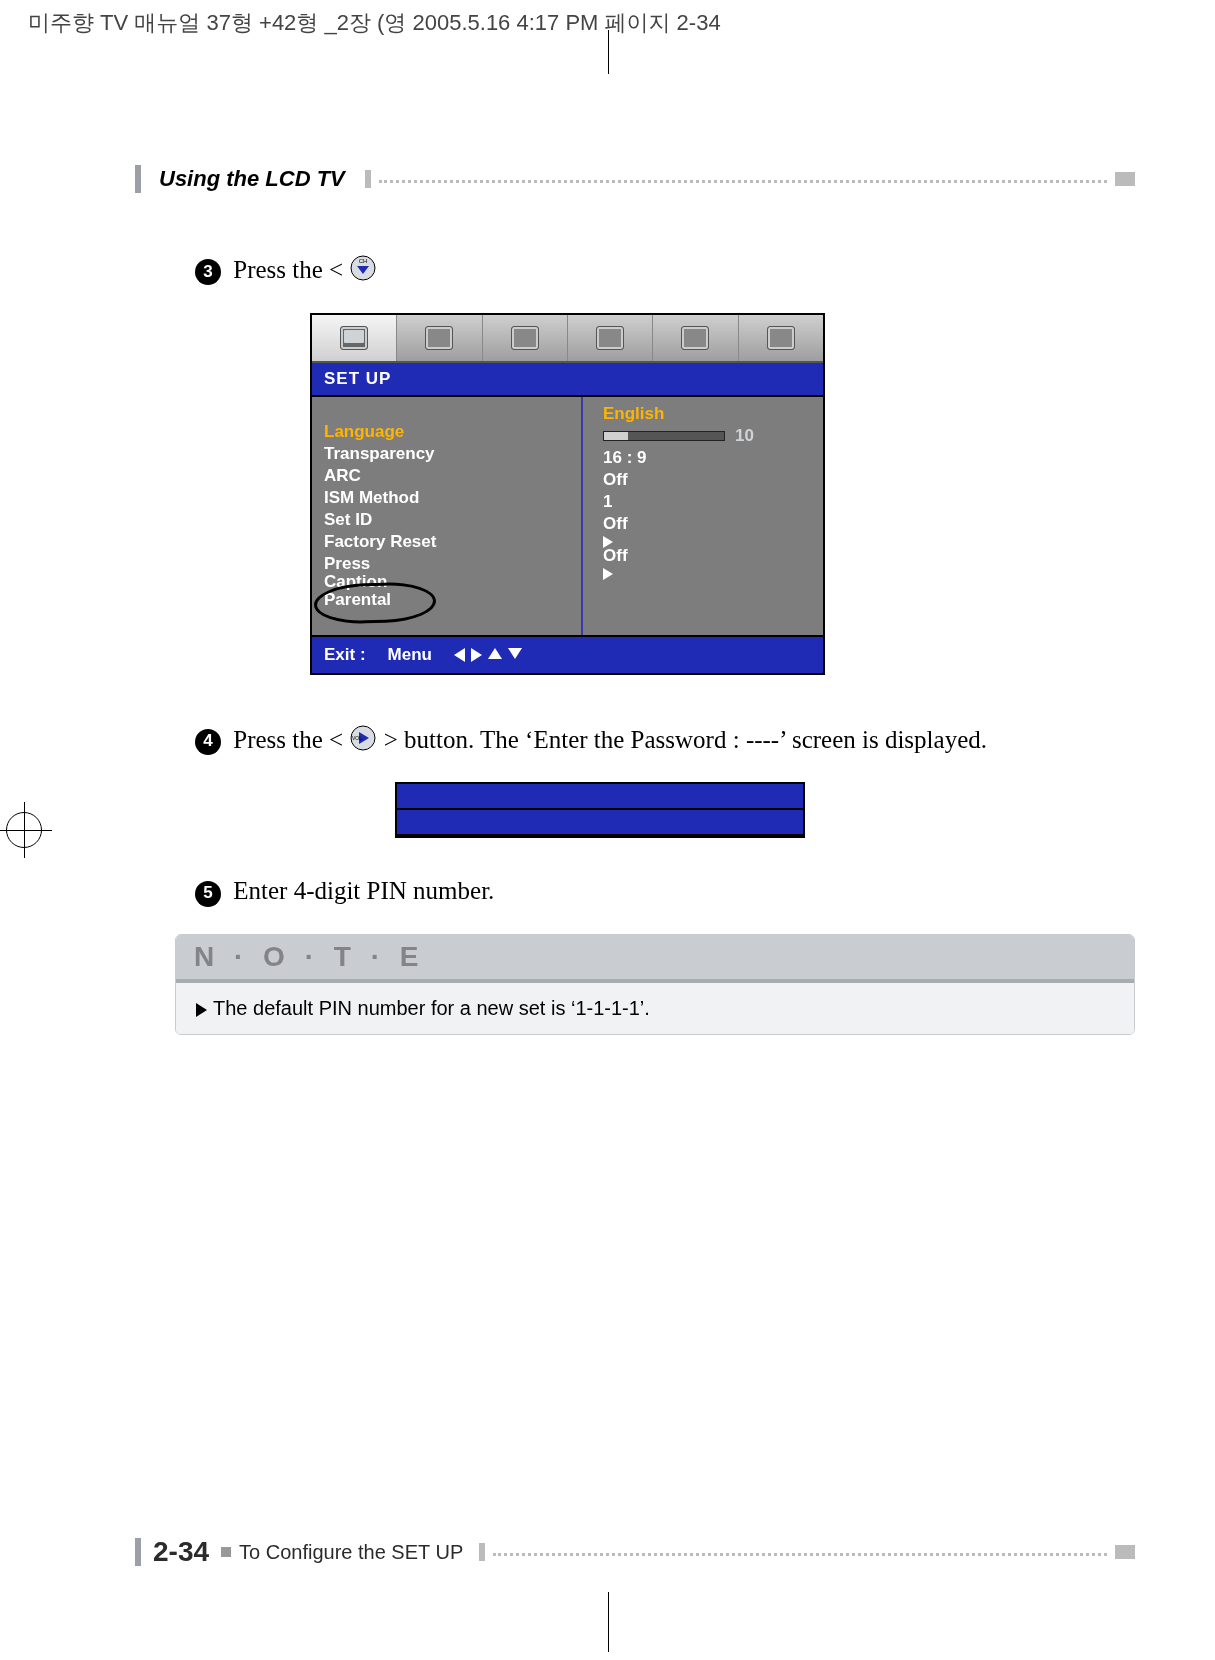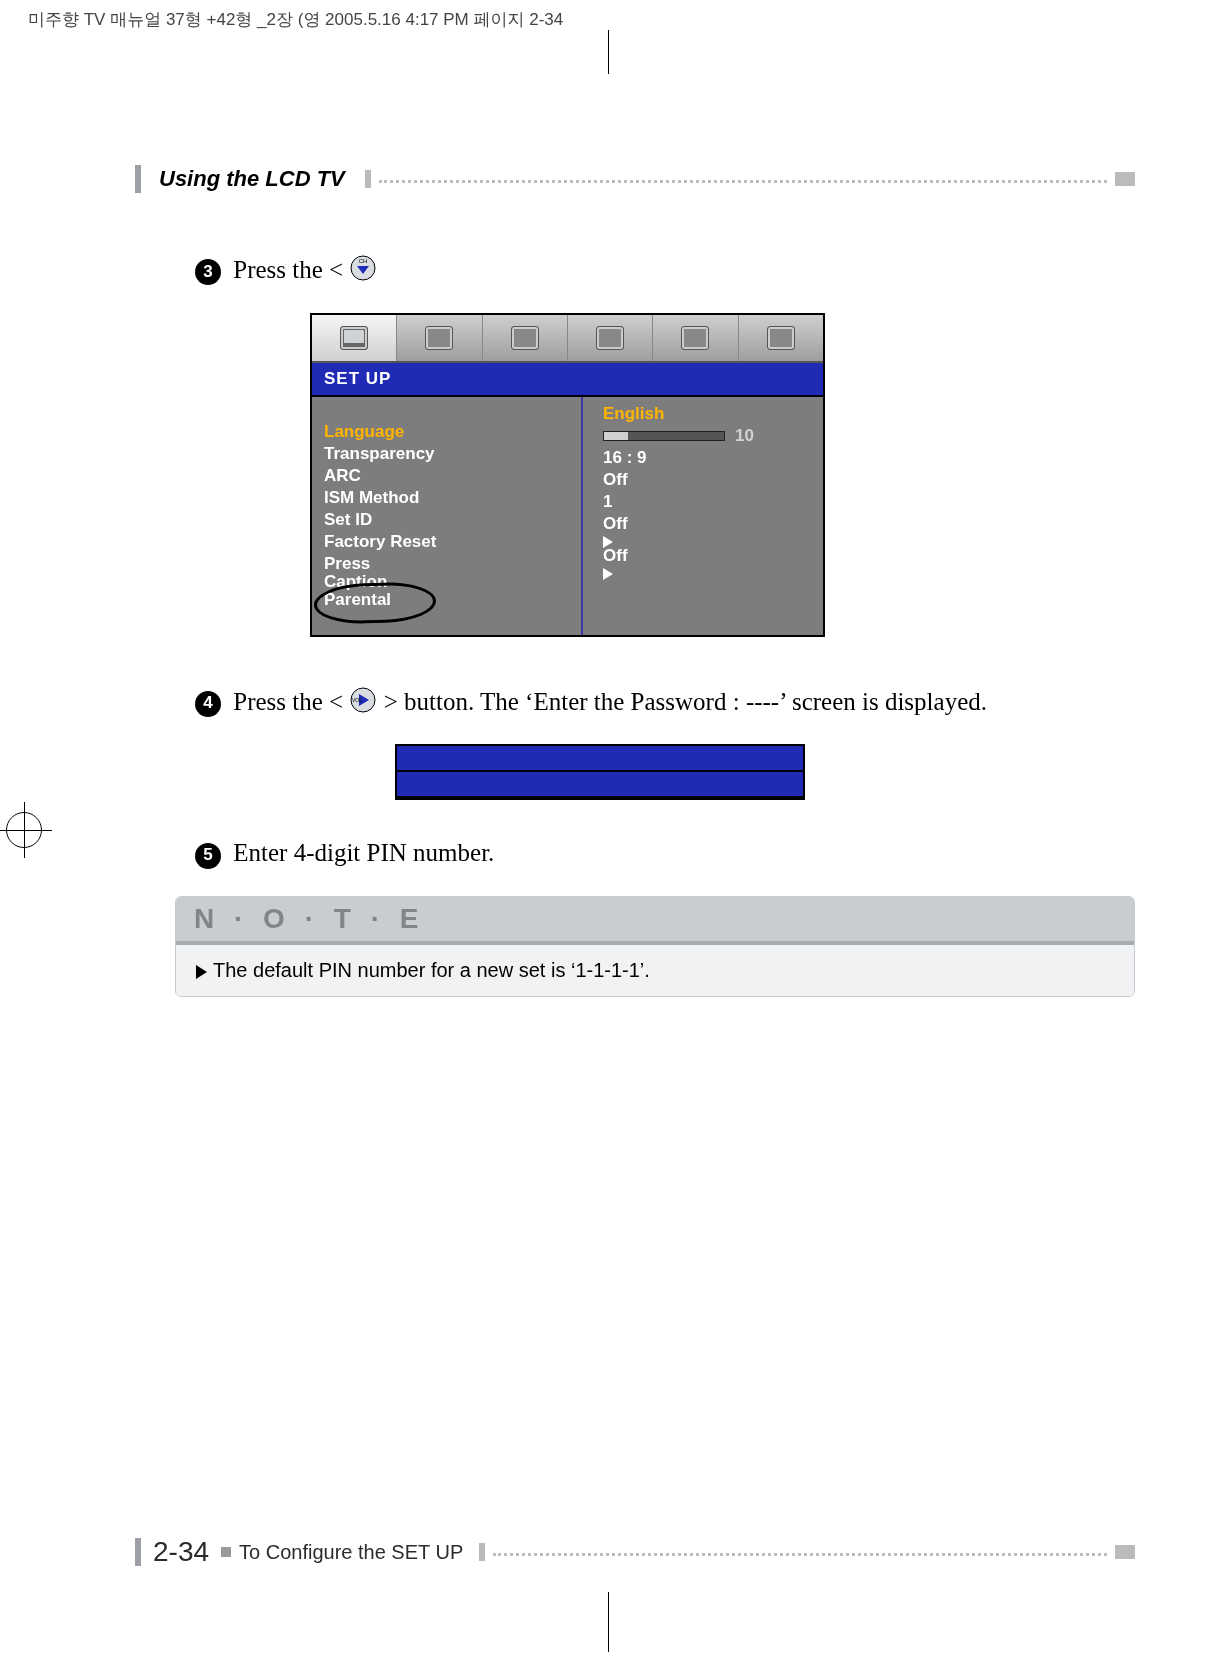--- a/index.html
+++ b/index.html
@@ -1,17 +1,17 @@
 <!DOCTYPE html>
 <html><head>
 <meta charset="utf-8">
 <style>
   html,body{margin:0;padding:0;background:#fff;font-family:"Times New Roman",serif;color:#000}
   .page{width:1215px;height:1660px;position:relative;box-sizing:border-box}
-  .print-header{position:absolute;top:8px;left:28px;font-family:Arial,Helvetica,sans-serif;font-size:17px;color:#444}
+  .print-header{position:absolute;top:8px;left:28px;font-family:Arial,Helvetica,sans-serif;font-size:22px;color:#444}
   .content{position:absolute;left:135px;right:80px;top:165px;bottom:120px}
   
   .hdr{display:flex;align-items:center;margin-bottom:60px}
   .vbar{width:6px;height:28px;background:#9ca0a6;margin-right:18px}
   .hdr-label{font-family:Arial,Helvetica,sans-serif;font-weight:bold;font-style:italic;font-size:22px;color:#000;padding-right:20px}
   .hdr-sep{width:6px;height:18px;background:#bbb;margin-right:8px}
   .dots{flex:1;border-top:3px dotted #bbb;height:0;margin-top:4px}
   .end-block{width:20px;height:14px;background:#bbb;margin-left:8px}
   
   .step{margin:0 0 22px 60px;font-size:25px;line-height:1.35}
@@ -56,21 +56,21 @@
   .pf{width:22px;border-bottom:3px solid #ccc;height:6px}
   
   .note{margin:26px 0 0 40px;border-radius:6px;overflow:hidden;border:1px solid #c8cbd0}
   .note-hd{background:#c9ccd0;color:#828489;font-family:Arial,Helvetica,sans-serif;font-weight:bold;font-size:28px;letter-spacing:6px;padding:6px 18px}
   .note-sep{height:4px;background:#a8abb0}
   .note-body{background:#f1f2f4;padding:14px 20px;font-family:Arial,Helvetica,sans-serif;font-size:20px;color:#000}
   .note-body .tri{display:inline-block;margin-right:6px;border-top:7px solid transparent;border-bottom:7px solid transparent;border-left:11px solid #000;vertical-align:middle}
   
   .footer{display:flex;align-items:center;position:absolute;left:135px;right:80px;bottom:92px}
   .fvbar{width:6px;height:28px;background:#9ca0a6;margin-right:12px}
-  .pg{font-family:Arial,Helvetica,sans-serif;font-weight:normal;font-size:28px;color:#2b2b2b;margin-right:12px}
+  .pg{font-family:Arial,Helvetica,sans-serif;font-weight:bold;font-size:28px;color:#2b2b2b;margin-right:12px}
   .fsq{width:10px;height:10px;background:#999;margin-right:8px}
   .ftxt{font-family:Arial,Helvetica,sans-serif;font-weight:normal;font-size:20px;color:#2b2b2b;padding-right:16px}
   
   .crop{position:absolute;width:40px;height:40px}
   .crop::before,.crop::after{content:"";position:absolute;background:#000}
   .crop.bc{left:50%;bottom:-2px;transform:translateX(-50%)}
   .crop.bc::before{left:50%;top:-30px;width:1px;height:60px}
   .crop.bc::after{left:-30px;top:50%;width:60px;height:1px;transform:translateY(-50%);display:none}
   .crop.tc{left:50%;top:30px;transform:translateX(-50%)}
   .crop.tc::before{left:50%;top:0;width:1px;height:44px}
@@ -167,20 +167,30 @@
             <div class="mrow">Off</div>
             <div class="mrow">
                 <span class="triangle-r"></span>
               </div>
             <div class="mrow" style="margin-top:-4px">Off</div>
             <div class="mrow">
                 <span class="triangle-r"></span>
               </div>
           </div>
         </div>
+        <div class="osd-nav">
+          <span>Exit :</span>
+          <span>Menu</span>
+          <span class="arrows">
+            <span class="ar l"></span>
+            <span class="ar r"></span>
+            <span class="ar u"></span>
+            <span class="ar d"></span>
+          </span>
+        </div>
       </div>
     </div>
 
     <div class="step">
       <span class="circ-num">4</span>
       <span>Press the &lt; </span>
       <span class="icon-btn">
         <svg width="28" height="28" viewBox="0 0 28 28">
             <ellipse cx="14" cy="14" rx="12" ry="12" fill="#d9dde2" stroke="#000" stroke-width="1"></ellipse>
             <path d="M10 8 L20 14 L10 20 Z" fill="#1f2bb4"></path>

